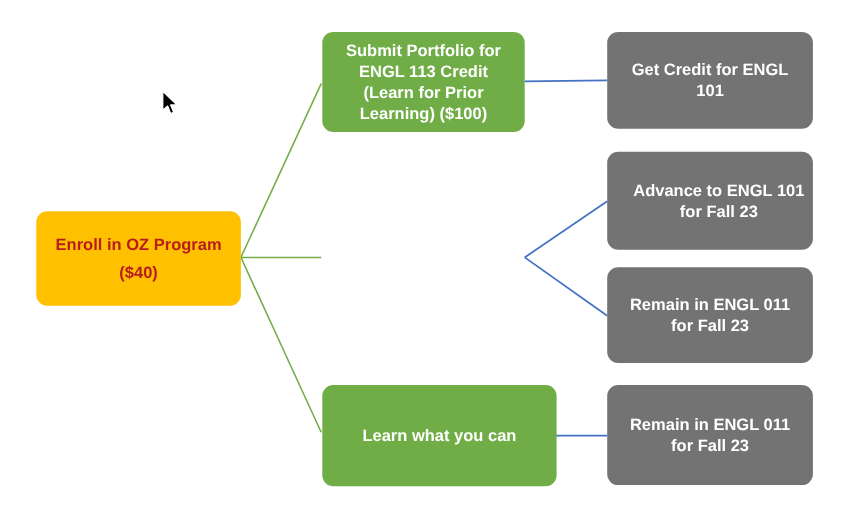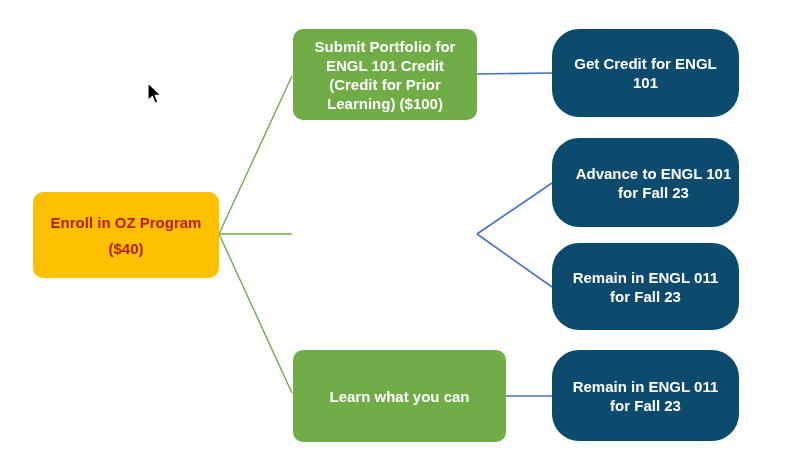--- a/index.html
+++ b/index.html
@@ -36,21 +36,21 @@
     font-weight: 600;
     gap: 9px;
   }
   .node-option, .node-outcome {
     color: #ffffff;
     font-size: 15px;
     font-weight: 700;
     line-height: 19px;
   }
   .node-option { background: #70AD47; }
-  .node-outcome { background: #0c4a6e; border-radius: 27px; }
+  .node-outcome { background: #737373; }
   .node-portfolio { left: 293px; top: 29px;  width: 184px; height: 91px; }
   .node-retake    { left: 292px; top: 190px; width: 185px; height: 89px; }
   .node-learn     { left: 293px; top: 350px; width: 213px; height: 92px; }
   .node-credit    { left: 552px; top: 29px;  width: 187px; height: 88px; }
   .node-advance   { left: 552px; top: 138px; width: 187px; height: 89px; padding-left: 16px; }
   .node-remain1   { left: 552px; top: 243px; width: 187px; height: 87px; }
   .node-remain2   { left: 552px; top: 350px; width: 187px; height: 91px; }
   .cursor {
     position: absolute;
     left: 146px; top: 82px;
@@ -73,22 +73,22 @@
     <line x1="477" y1="396" x2="552" y2="396" stroke="#4472C4" stroke-width="1.6"></line>
   </svg>
 
   <div class="node node-root">
     <div class="ln">Enroll in OZ Program</div>
     <div class="ln">($40)</div>
   </div>
 
   <div class="node node-option node-portfolio">
     <div class="ln">Submit Portfolio for</div>
-    <div class="ln">ENGL 101 Credit</div>
-    <div class="ln">(Credit for Prior</div>
+    <div class="ln">ENGL 113 Credit</div>
+    <div class="ln">(Learn for Prior</div>
     <div class="ln">Learning) ($100)</div>
   </div>
 
 
   <div class="node node-option node-learn">
     <div class="ln">Learn what you can</div>
   </div>
 
   <div class="node node-outcome node-credit">
     <div class="ln">Get Credit for ENGL</div>

